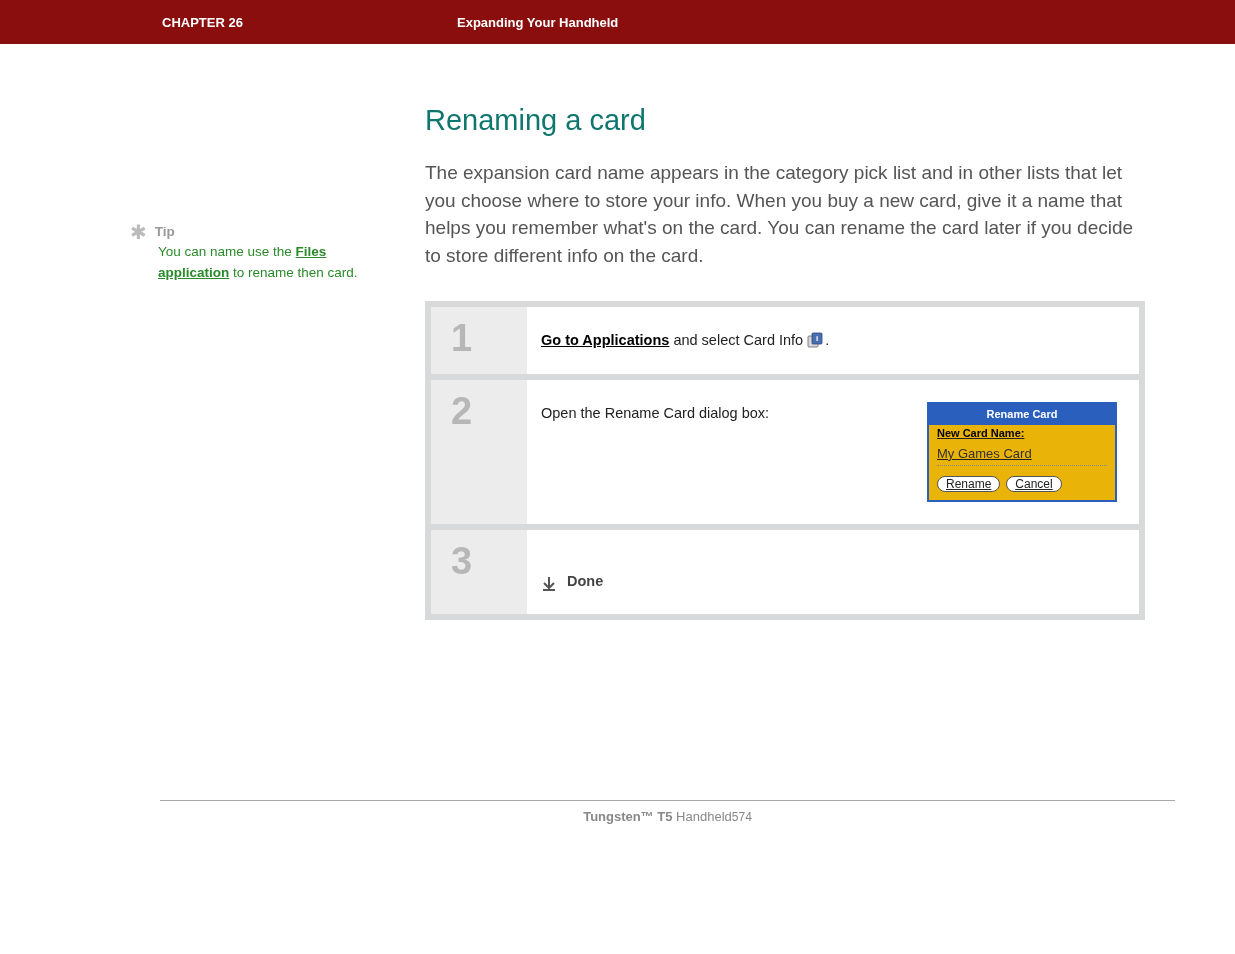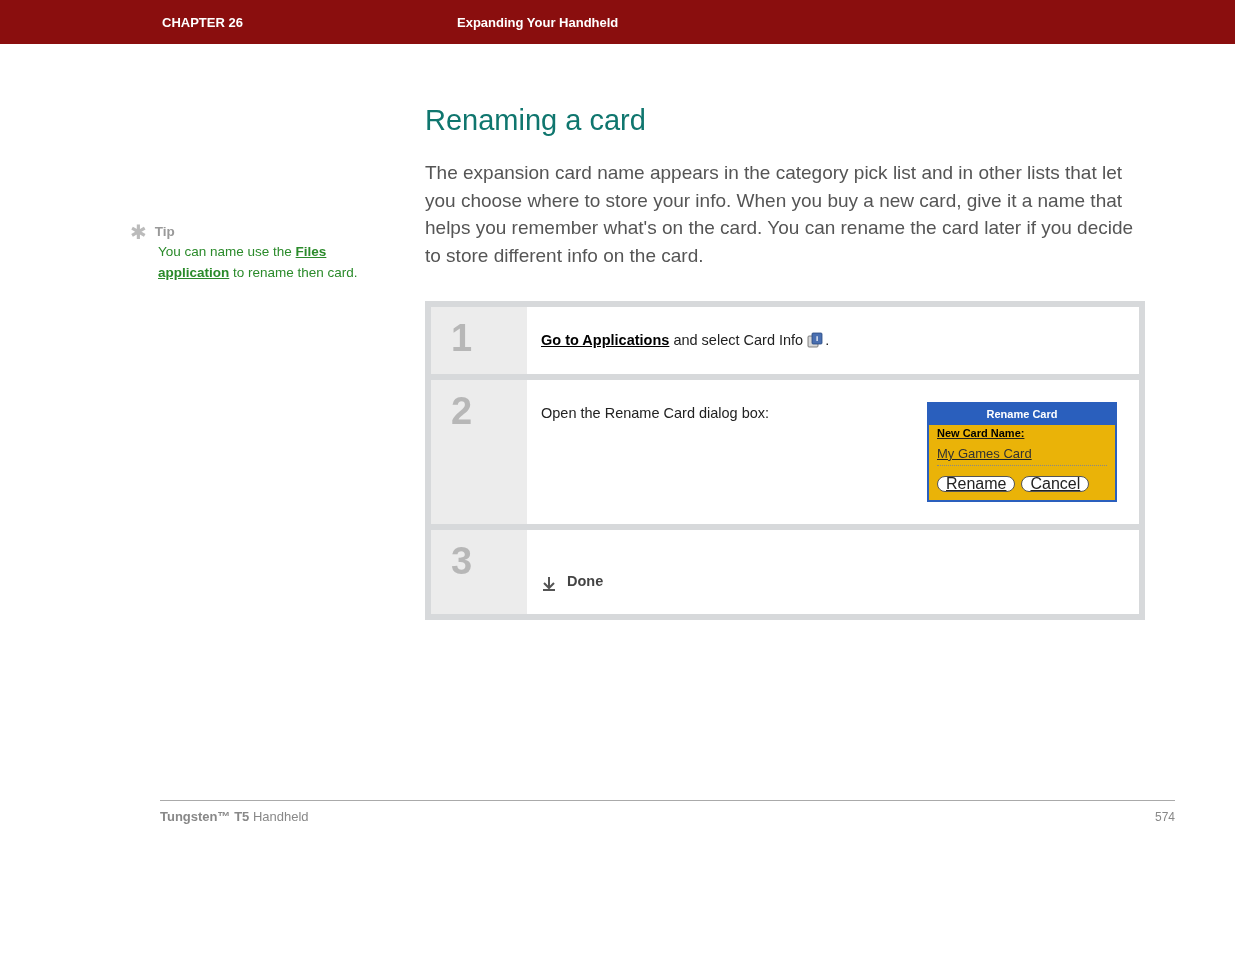--- a/index.html
+++ b/index.html
@@ -35,26 +35,26 @@
   
   .card-info-icon { display: inline-block; width: 18px; height: 16px; vertical-align: -3px; position: relative; }
   .card-info-icon svg { width: 18px; height: 16px; }
   
   .dialog-mock { width: 190px; border: 2px solid #2a5fbd; font-family: Tahoma, Arial, sans-serif; font-size: 11px; background: #eab308; flex-shrink: 0; }
   .dialog-title { background: #2a5fbd; color: #fff; text-align: center; font-weight: bold; padding: 2px 0; font-size: 11px; }
   .dialog-body { padding: 0 8px 8px 8px; text-decoration: underline; }
   .dialog-label { font-weight: bold; color: #000; font-size: 11px; margin-bottom: 2px; }
   .dialog-field { font-size: 13px; color: #333; border-bottom: 1px dotted #888; padding-bottom: 1px; margin-bottom: 10px; }
   .dialog-buttons { display: flex; gap: 6px; }
-  .dialog-btn { border: 1px solid #555; border-radius: 9px; padding: 0px 8px; font-size: 16px; background: #fff; line-height: 14px; }
+  .dialog-btn { border: 1px solid #555; border-radius: 9px; padding: 0px 8px; font-size: 12px; background: #fff; line-height: 14px; }
   
   .done-row { display: flex; align-items: flex-end; gap: 10px; margin-top: 18px; font-weight: bold; color: #444; }
   .done-icon svg { width: 16px; height: 16px; display: block; }
   
-  .footer { border-top: 1px solid #aaa; margin: 180px 60px 0 160px; padding: 8px 0 0 0; display: flex; justify-content: space-between; align-items: center; font-size: 13px; color: #888; }
+  .footer { border-top: 1px solid #aaa; margin: 180px 60px 0 160px; padding: 8px 0 0 0; display: flex; justify-content: center; align-items: center; font-size: 13px; color: #888; }
   .footer-left b { color: #888; }
   .footer-right { font-size: 12px; }
 </style>
 </head>
 <body>
 
 <div class="header-bar">
   <div class="header-left">CHAPTER 26</div>
   <div class="header-right">Expanding Your Handheld</div>
 </div>

